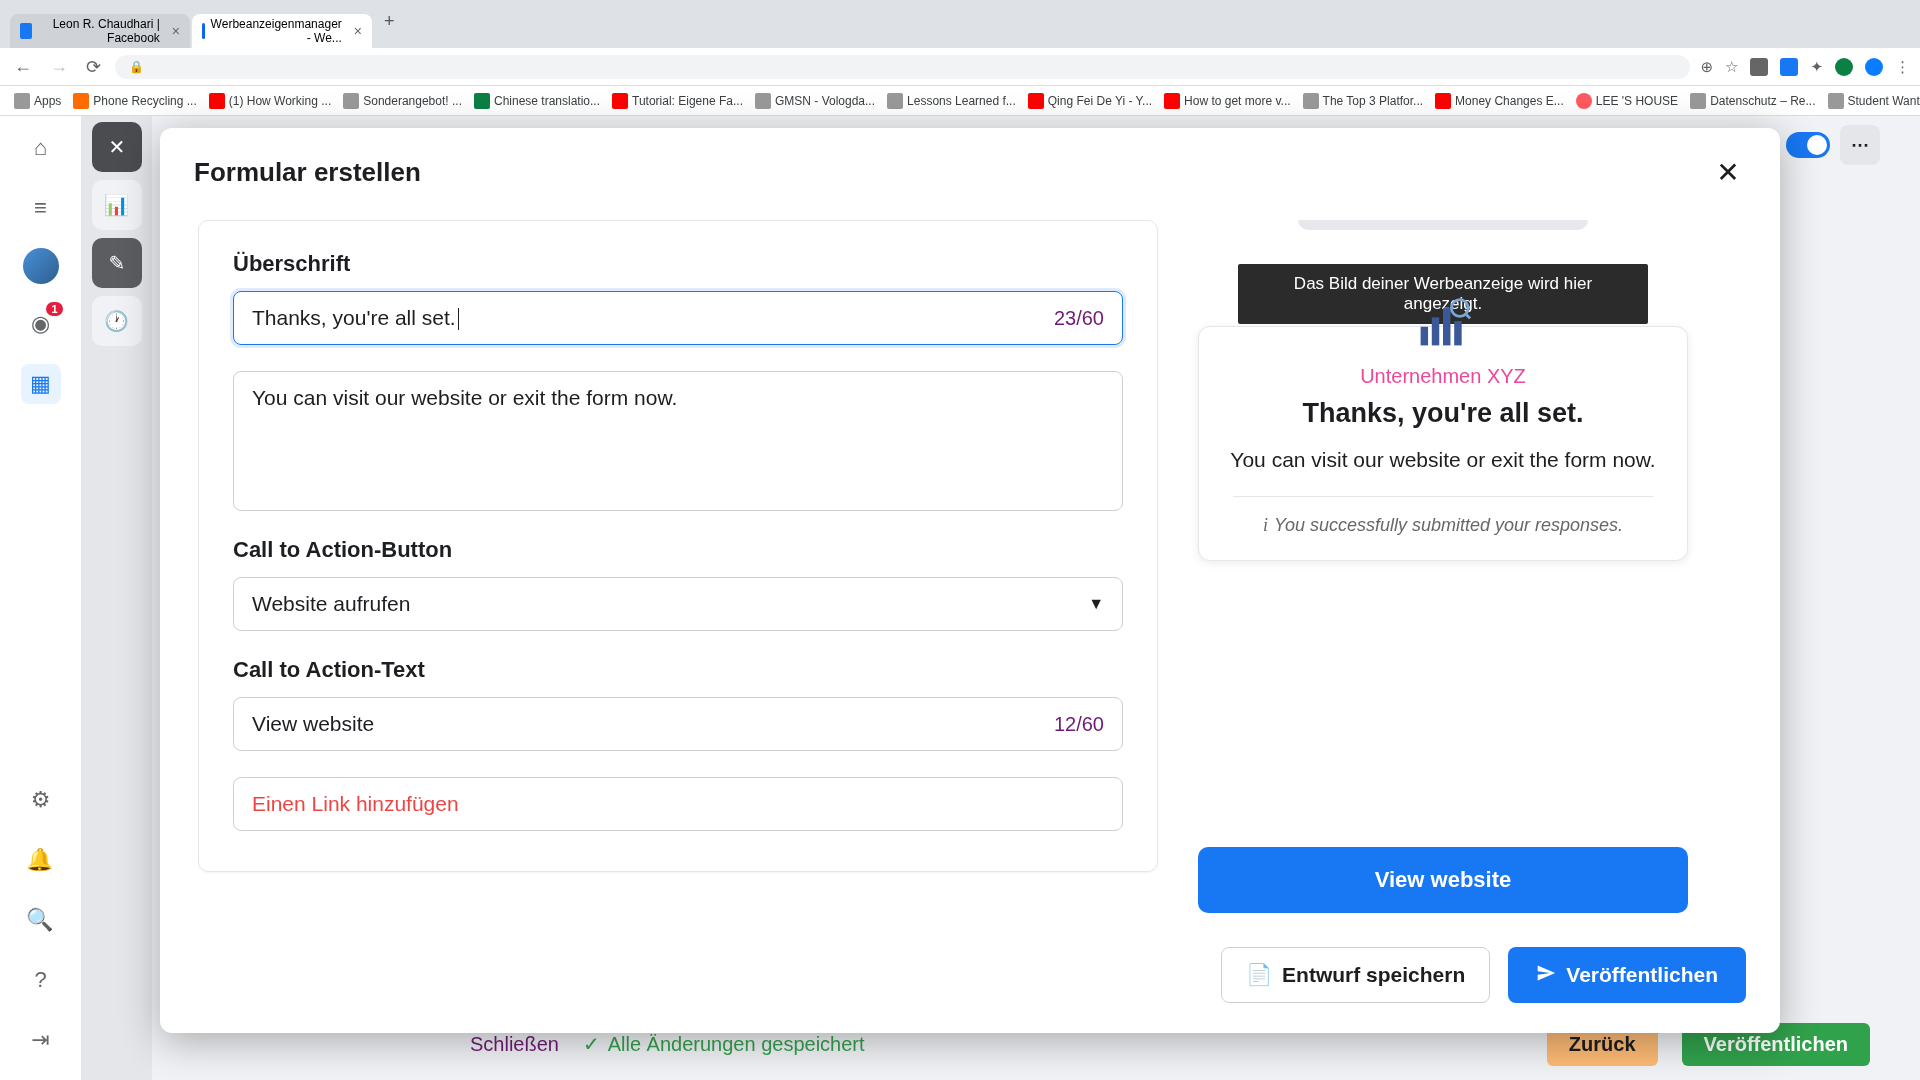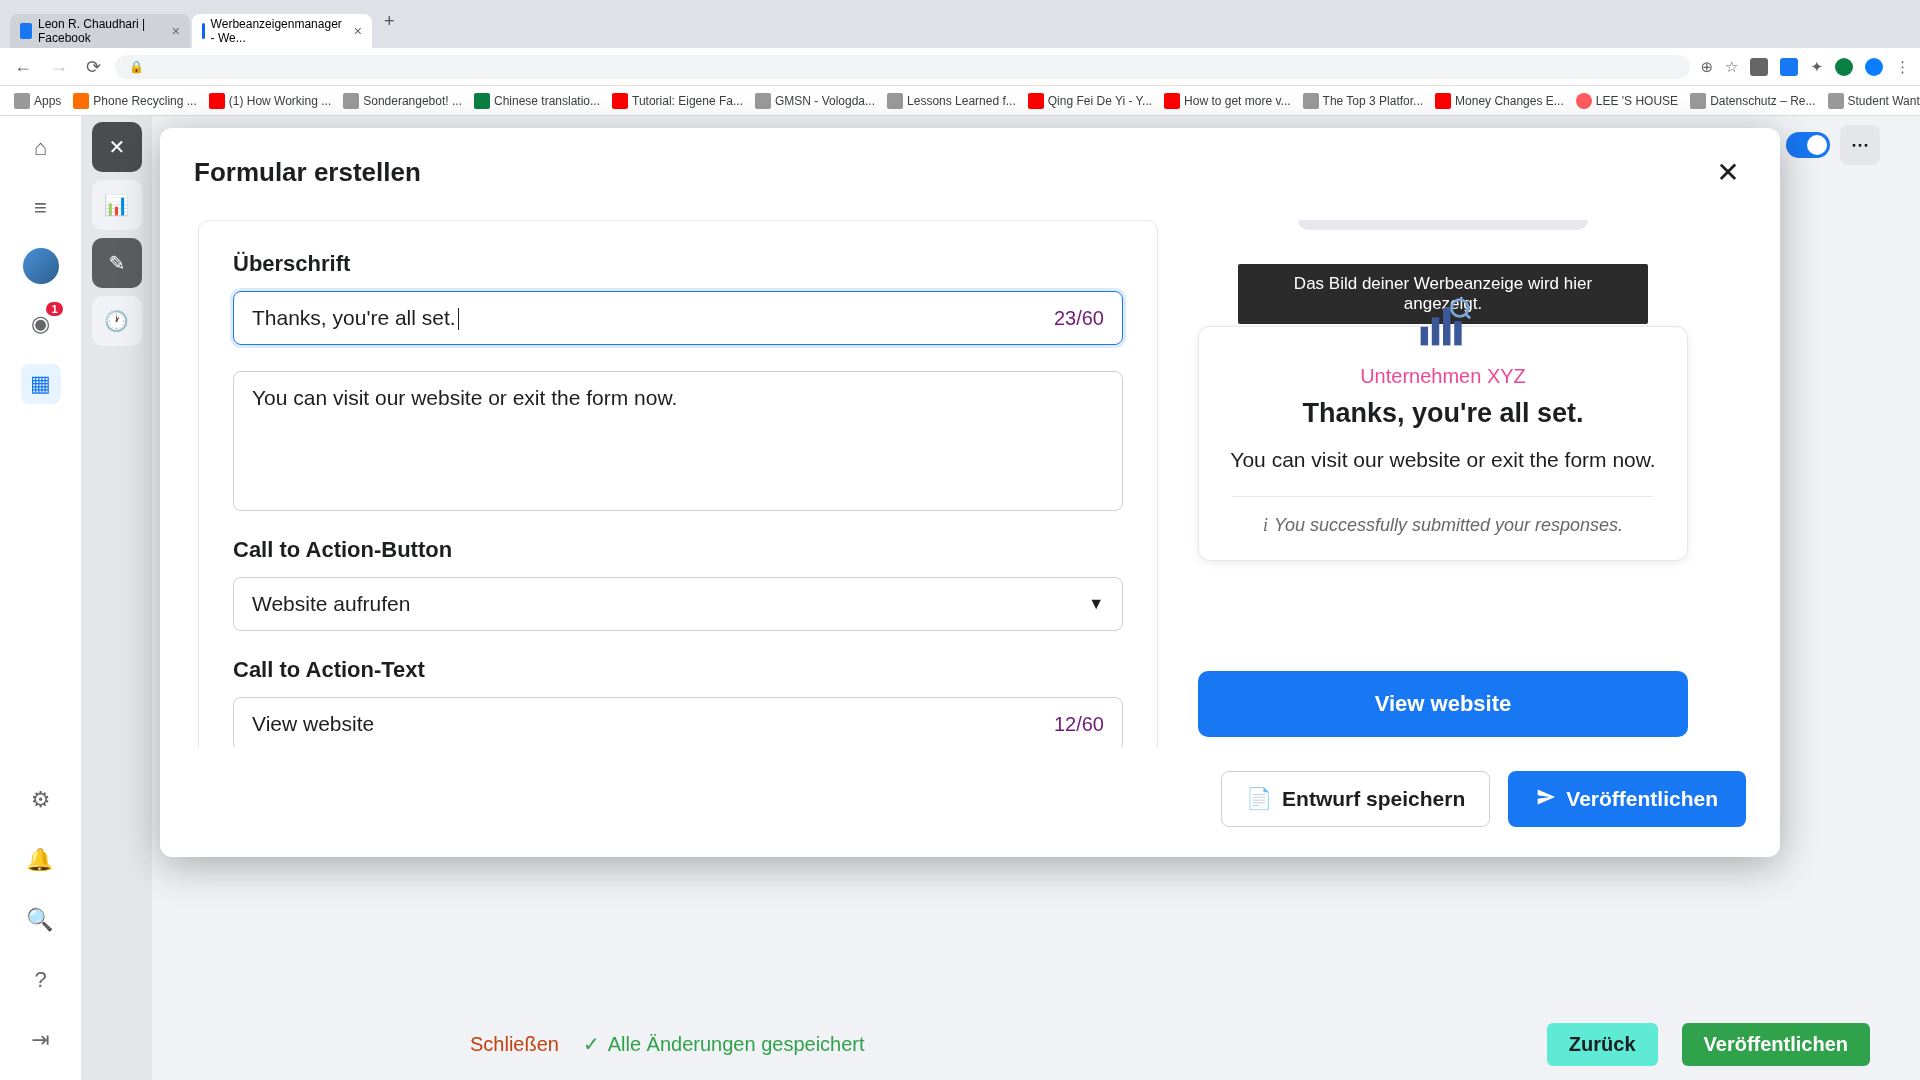--- a/index.html
+++ b/index.html
@@ -1,20 +1,20 @@
 <!DOCTYPE html>
 <html><head>
 <meta charset="utf-8">
 <style>
 * { margin: 0; padding: 0; box-sizing: border-box; font-family: -apple-system, BlinkMacSystemFont, "Segoe UI", Helvetica, Arial, sans-serif; }
 body { width: 1920px; height: 1080px; overflow: hidden; background: #dee1e6; position: relative; }
 
 
 .browser-top { background: #dee1e6; height: 48px; display: flex; align-items: flex-end; padding-left: 10px; }
-.tab { background: #fff; border-radius: 8px 8px 0 0; padding: 6px 10px; font-size: 12px; display: flex; align-items: center; gap: 6px; margin-right: 2px; max-width: 180px; height: 34px; }
+.tab { background: #fff; border-radius: 8px 8px 0 0; padding: 6px 10px; font-size: 12px; display: flex; align-items: center; gap: 6px; margin-right: 2px; max-width: 180px; height: 34px; text-align: right; }
 .tab.inactive { background: #cfd2d7; }
 .tab img, .tab .favicon { width: 16px; height: 16px; border-radius: 2px; }
 .fav-fb { background: #1877f2; display: inline-block; }
 .fav-meta { background: #0866ff; border-radius: 50%; display: inline-block; }
 .tab-close { color: #666; font-size: 14px; margin-left: 6px; }
 .new-tab { font-size: 18px; color: #555; padding: 0 10px; align-self: center; margin-bottom: 6px; }
 
 .addr-bar { background: #fff; height: 38px; display: flex; align-items: center; padding: 0 10px; gap: 10px; border-bottom: 1px solid #ddd; }
 .nav-btn { color: #5f6368; font-size: 18px; padding: 2px 4px; }
 .url-field { flex: 1; background: #f1f3f4; border-radius: 20px; padding: 5px 14px; font-size: 13px; color: #202124; display: flex; align-items: center; gap: 8px; }
@@ -54,28 +54,28 @@
 .crumb-item { display: flex; align-items: center; gap: 8px; }
 .crumb-item.active { color: #1877f2; font-weight: 500; border-bottom: 3px solid #1877f2; padding-bottom: 2px; }
 .draft-pill { margin-left: auto; display: flex; align-items: center; gap: 10px; font-size: 18px; color: #1c1e21; }
 .draft-dot { width: 10px; height: 10px; border-radius: 50%; background: #31a24c; }
 .toggle { width: 44px; height: 26px; background: #1877f2; border-radius: 14px; position: relative; }
 .toggle::after { content: ''; position: absolute; right: 3px; top: 3px; width: 20px; height: 20px; background: #fff; border-radius: 50%; }
 .more-btn { width: 40px; height: 40px; border-radius: 8px; background: #e4e6ea; display: flex; align-items: center; justify-content: center; font-size: 18px; color: #1c1e21; font-weight: bold; }
 
 
 .bottom-bar { position: absolute; bottom: 0; left: 440px; right: 20px; height: 72px; display: flex; align-items: center; padding: 0 30px; gap: 24px; font-size: 20px; }
-.bottom-bar .close-link { color: #c2410c; }
+.bottom-bar .close-link { color: #701a75; }
 .bottom-bar .saved { color: #31a24c; display: flex; align-items: center; gap: 8px; }
 .bottom-bar .spacer { flex: 1; }
-.bottom-bar .back-btn { background: #5eead4; padding: 10px 22px; border-radius: 6px; font-weight: 600; color: #1c1e21; }
+.bottom-bar .back-btn { background: #fdba74; padding: 10px 22px; border-radius: 6px; font-weight: 600; color: #1c1e21; }
 .bottom-bar .publish-btn { background: #31a24c; color: #fff; padding: 10px 22px; border-radius: 6px; font-weight: 600; }
 
 
-.modal { position: absolute; top: 128px; left: 160px; width: 1620px; height: 729px; background: #fff; border-radius: 12px; box-shadow: 0 8px 40px rgba(0,0,0,0.3); display: flex; flex-direction: column; }
+.modal { position: absolute; top: 128px; left: 160px; width: 1620px; height: 905px; background: #fff; border-radius: 12px; box-shadow: 0 8px 40px rgba(0,0,0,0.3); display: flex; flex-direction: column; }
 .modal-header { padding: 26px 34px 20px; display: flex; align-items: center; }
 .modal-title { font-size: 26px; font-weight: 700; color: #1c1e21; }
 .modal-close { margin-left: auto; font-size: 28px; color: #1c1e21; cursor: pointer; width: 36px; height: 36px; display: flex; align-items: center; justify-content: center; }
 .modal-body { flex: 1; display: flex; gap: 40px; padding: 10px 38px 0 38px; overflow: hidden; }
 
 .form-col { flex: 1; max-width: 960px; }
 .form-card { border: 1px solid #e4e6eb; border-radius: 10px; padding: 30px 34px 40px; box-shadow: 0 1px 2px rgba(0,0,0,0.05); }
 .field-label { font-size: 22px; font-weight: 700; color: #1c1e21; margin-bottom: 14px; }
 .text-input { width: 100%; border: 1px solid #ccd0d5; border-radius: 8px; padding: 14px 18px; font-size: 21px; color: #1c1e21; display: flex; align-items: center; justify-content: space-between; }
 .text-input.focused { border-color: #1877f2; box-shadow: 0 0 0 3px rgba(24,119,242,0.15); }

